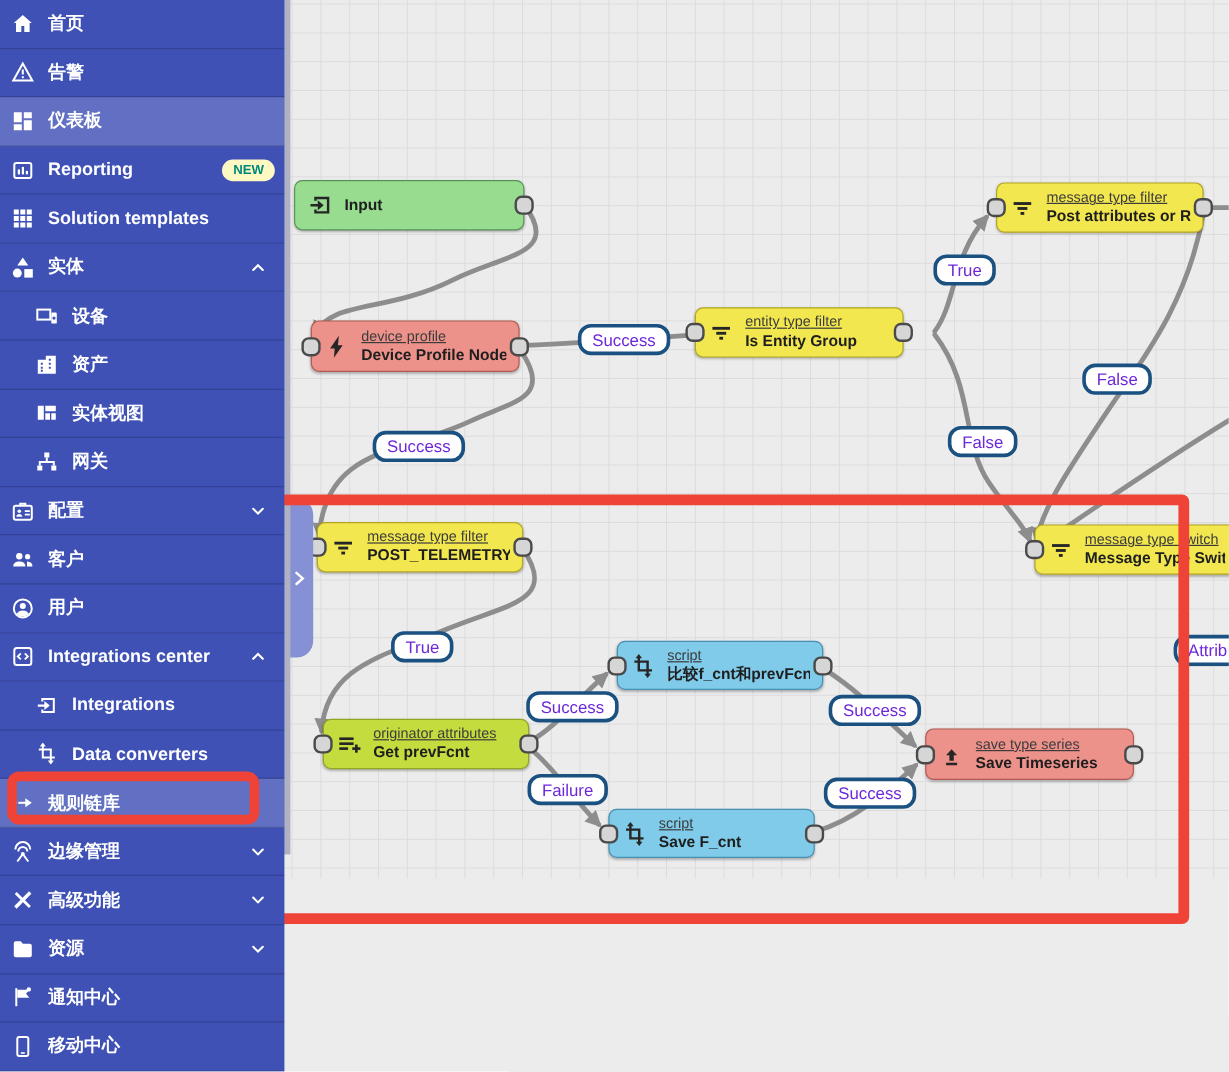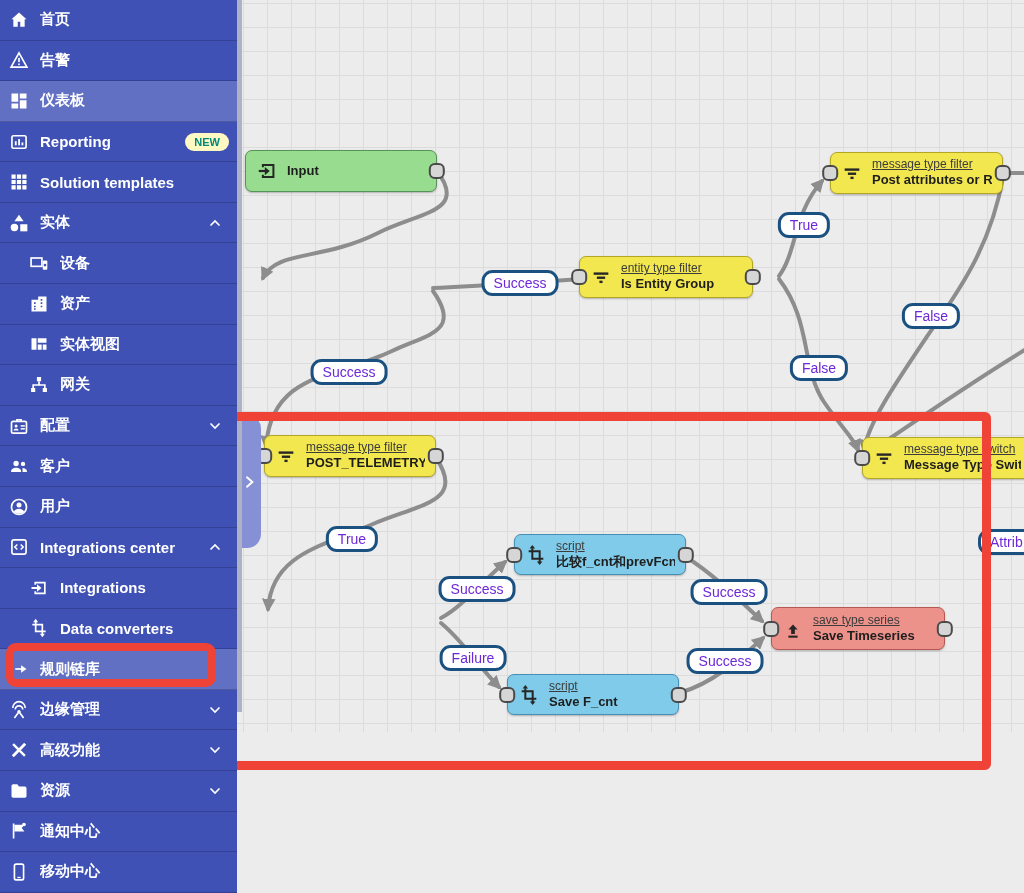--- a/index.html
+++ b/index.html
@@ -106,20 +106,31 @@
           <path fill="none" stroke="#262626" stroke-width="2.2" d="M7.5 8V5.5H19v13H7.5V16"></path>
           <path class="nic" d="M3 10.8h7.6v2.4H3z"></path>
           <path class="nic" d="M9.6 7.5 15 12l-5.4 4.5z"></path>
         </svg>
       <div class="ntxt">
           <span class="nname">Input</span>
         </div>
       <span class="port pr"></span>
     </div>
 
+    <div class="node n-red" style="left:259px;top:267px;width:174px;height:43px;">
+      <svg class="nico" viewBox="0 0 24 24">
+          <path class="nic" d="M13.5 2 5.5 13.5h4.2L9 22l8-11.5h-4.3z"></path>
+        </svg>
+      <div class="ntxt">
+          <span class="ntype">device profile</span>
+          <span class="nname">Device Profile Node</span>
+        </div>
+      <span class="port pl"></span>
+      <span class="port pr"></span>
+    </div>
 
     <div class="node n-yellow" style="left:579px;top:256px;width:174px;height:42px;">
       <svg class="nico" viewBox="0 0 24 24">
           <rect class="nic" x="4" y="7" width="16" height="2.6"></rect>
           <rect class="nic" x="7.5" y="11.5" width="9" height="2.6"></rect>
           <rect class="nic" x="10.3" y="16" width="3.4" height="2.6"></rect>
         </svg>
       <div class="ntxt">
           <span class="ntype">entity type filter</span>
           <span class="nname">Is Entity Group</span>
@@ -162,20 +173,35 @@
           <rect class="nic" x="10.3" y="16" width="3.4" height="2.6"></rect>
         </svg>
       <div class="ntxt">
           <span class="ntype">message type filter</span>
           <span class="nname">POST_TELEMETRY_R…</span>
         </div>
       <span class="port pl"></span>
       <span class="port pr"></span>
     </div>
 
+    <div class="node n-lime" style="left:269px;top:599px;width:172px;height:42px;">
+      <svg class="nico" viewBox="0 0 24 24">
+          <rect class="nic" x="3" y="6" width="13" height="2.4"></rect>
+          <rect class="nic" x="3" y="10.5" width="13" height="2.4"></rect>
+          <rect class="nic" x="3" y="15" width="8" height="2.4"></rect>
+          <rect class="nic" x="14.8" y="15" width="7.4" height="2.4"></rect>
+          <rect class="nic" x="17.3" y="12.5" width="2.4" height="7.4"></rect>
+        </svg>
+      <div class="ntxt">
+          <span class="ntype">originator attributes</span>
+          <span class="nname">Get prevFcnt</span>
+        </div>
+      <span class="port pl"></span>
+      <span class="port pr"></span>
+    </div>
 
     <div class="node n-blue" style="left:514px;top:534px;width:172px;height:41px;">
       <svg class="nico" viewBox="0 0 24 24">
           <path fill="none" stroke="#262626" stroke-width="2.2" d="M8 4.5V16h12"></path>
           <path fill="none" stroke="#262626" stroke-width="2.2" d="M16 19.5V8H4"></path>
           <path class="nic" d="M8 1l3 4H5z"></path>
           <path class="nic" d="M16 23l-3-4h6z"></path>
         </svg>
       <div class="ntxt">
           <span class="ntype">script</span>

